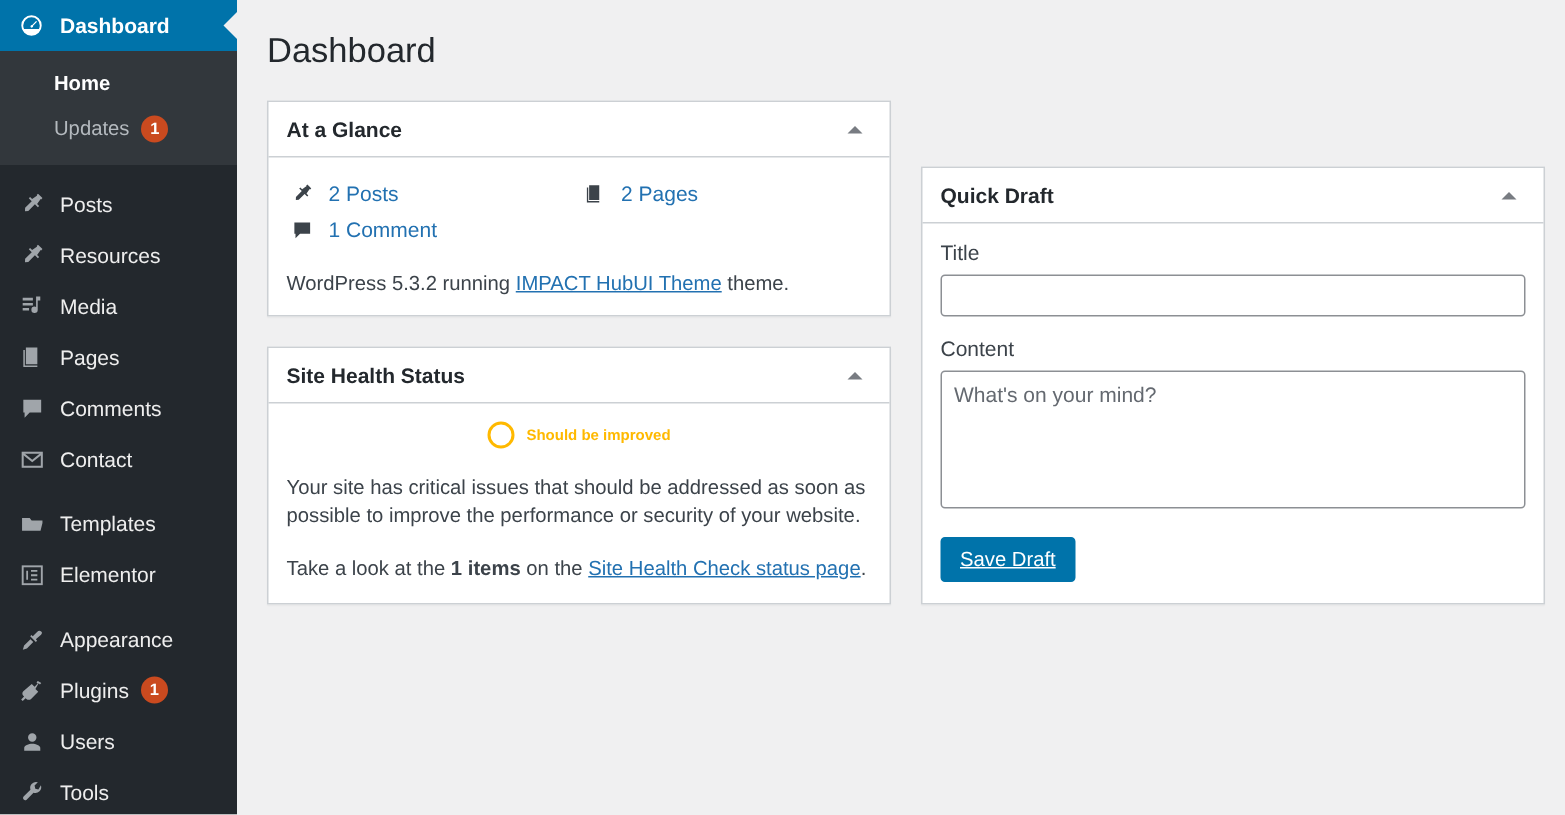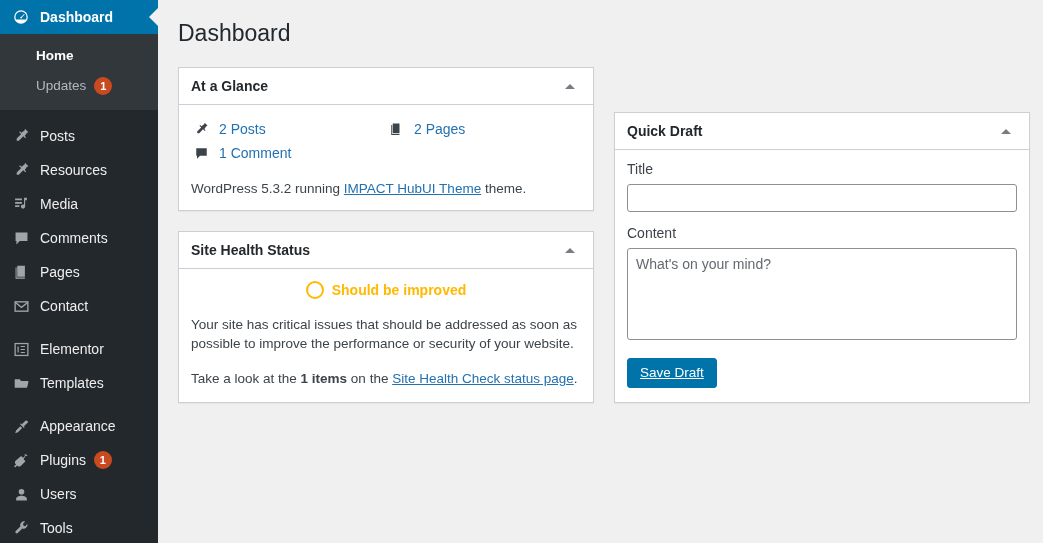--- a/index.html
+++ b/index.html
@@ -122,21 +122,21 @@
   
   .health-wrap { padding: 10px 12px 14px 12px; }
   .health-head {
     display: flex; align-items: center; justify-content: center;
     gap: 8px; margin: 2px 0 16px 0;
   }
   .health-ring {
     width: 18px; height: 18px; border-radius: 50%;
     border: 2px solid #ffb900; box-sizing: border-box;
   }
-  .health-label { color: #ffb900; font-size: 14px; font-weight: 700; }
+  .health-label { color: #ffb900; font-size: 10px; font-weight: 700; }
   .health-p {
     margin: 0 0 16px 0; font-size: 13.5px; color: #3c434a; line-height: 19px;
   }
   .health-p:last-child { margin-bottom: 0; }
   .health-p a { color: #2271b1; text-decoration: underline; }
   .health-p b { font-weight: 700; }
 
   
   .qd-body { padding: 10px 12px 14px 12px; }
   .qd-label {
@@ -223,64 +223,64 @@
         <svg width="17" height="17" viewBox="0 0 20 20" fill="#a0a5aa">
             <path d="M13 2v8.2a2.6 2.6 0 00-1.2-.3 2.5 2.5 0 102.5 2.5V5h2V2h-3.3zM2.5 3h8v2h-8V3zm0 4h8v2h-8V7zm0 4h5v2h-5v-2z"></path>
           </svg>
       </span>
       <span class="mlabel">Media</span>
     </div>
 
     <div class="nav-item">
       <span class="mi">
         <svg width="17" height="17" viewBox="0 0 20 20" fill="#a0a5aa">
+            <path d="M5 2h9v13H5V2zm-2 2h1.2v12H14v1.3H3V4z"></path>
+          </svg>
+      </span>
+      <span class="mlabel">Pages</span>
+    </div>
+
+    <div class="nav-item">
+      <span class="mi">
+        <svg width="17" height="17" viewBox="0 0 20 20" fill="#a0a5aa">
             <path d="M3 3h14v10H8l-4 4v-4H3V3z"></path>
           </svg>
       </span>
       <span class="mlabel">Comments</span>
-    </div>
-
-    <div class="nav-item">
-      <span class="mi">
-        <svg width="17" height="17" viewBox="0 0 20 20" fill="#a0a5aa">
-            <path d="M5 2h9v13H5V2zm-2 2h1.2v12H14v1.3H3V4z"></path>
-          </svg>
-      </span>
-      <span class="mlabel">Pages</span>
     </div>
 
     <div class="nav-item">
       <span class="mi">
         <svg width="17" height="17" viewBox="0 0 20 20" fill="none" stroke="#a0a5aa" stroke-width="1.6">
             <rect x="2.5" y="4.5" width="15" height="11"></rect>
             <path d="M2.8 5.2L10 11l7.2-5.8"></path>
           </svg>
       </span>
       <span class="mlabel">Contact</span>
     </div>
 
     <div class="sep"></div>
 
     <div class="nav-item">
       <span class="mi">
+        <svg width="17" height="17" viewBox="0 0 20 20" fill="#a0a5aa">
+            <path d="M2 5h6l1.5 2H18v2H2V5zm0 4h16l-1.5 6H2V9z"></path>
+          </svg>
+      </span>
+      <span class="mlabel">Templates</span>
+    </div>
+
+    <div class="nav-item">
+      <span class="mi">
         <svg width="17" height="17" viewBox="0 0 20 20" fill="none" stroke="#a0a5aa" stroke-width="1.5">
             <rect x="2.5" y="3" width="15" height="14"></rect>
             <path d="M6 6.5v7M9 6.5h5M9 10h5M9 13.5h5" stroke-width="1.4"></path>
           </svg>
       </span>
       <span class="mlabel">Elementor</span>
-    </div>
-
-    <div class="nav-item">
-      <span class="mi">
-        <svg width="17" height="17" viewBox="0 0 20 20" fill="#a0a5aa">
-            <path d="M2 5h6l1.5 2H18v2H2V5zm0 4h16l-1.5 6H2V9z"></path>
-          </svg>
-      </span>
-      <span class="mlabel">Templates</span>
     </div>
 
     <div class="sep"></div>
 
     <div class="nav-item">
       <span class="mi">
         <svg width="17" height="17" viewBox="0 0 20 20" fill="#a0a5aa">
             <path d="M17 3.6c-1-1-2.2-.7-3 .1l-3.6 3.6-1-1-1 1 4.4 4.4 1-1-1-1L16.9 6c.8-.8 1.1-1.4.1-2.4zM8.6 9.6l-5 5-1 3.2 3.2-1 5-5-2.2-2.2z"></path>
           </svg>
       </span>

